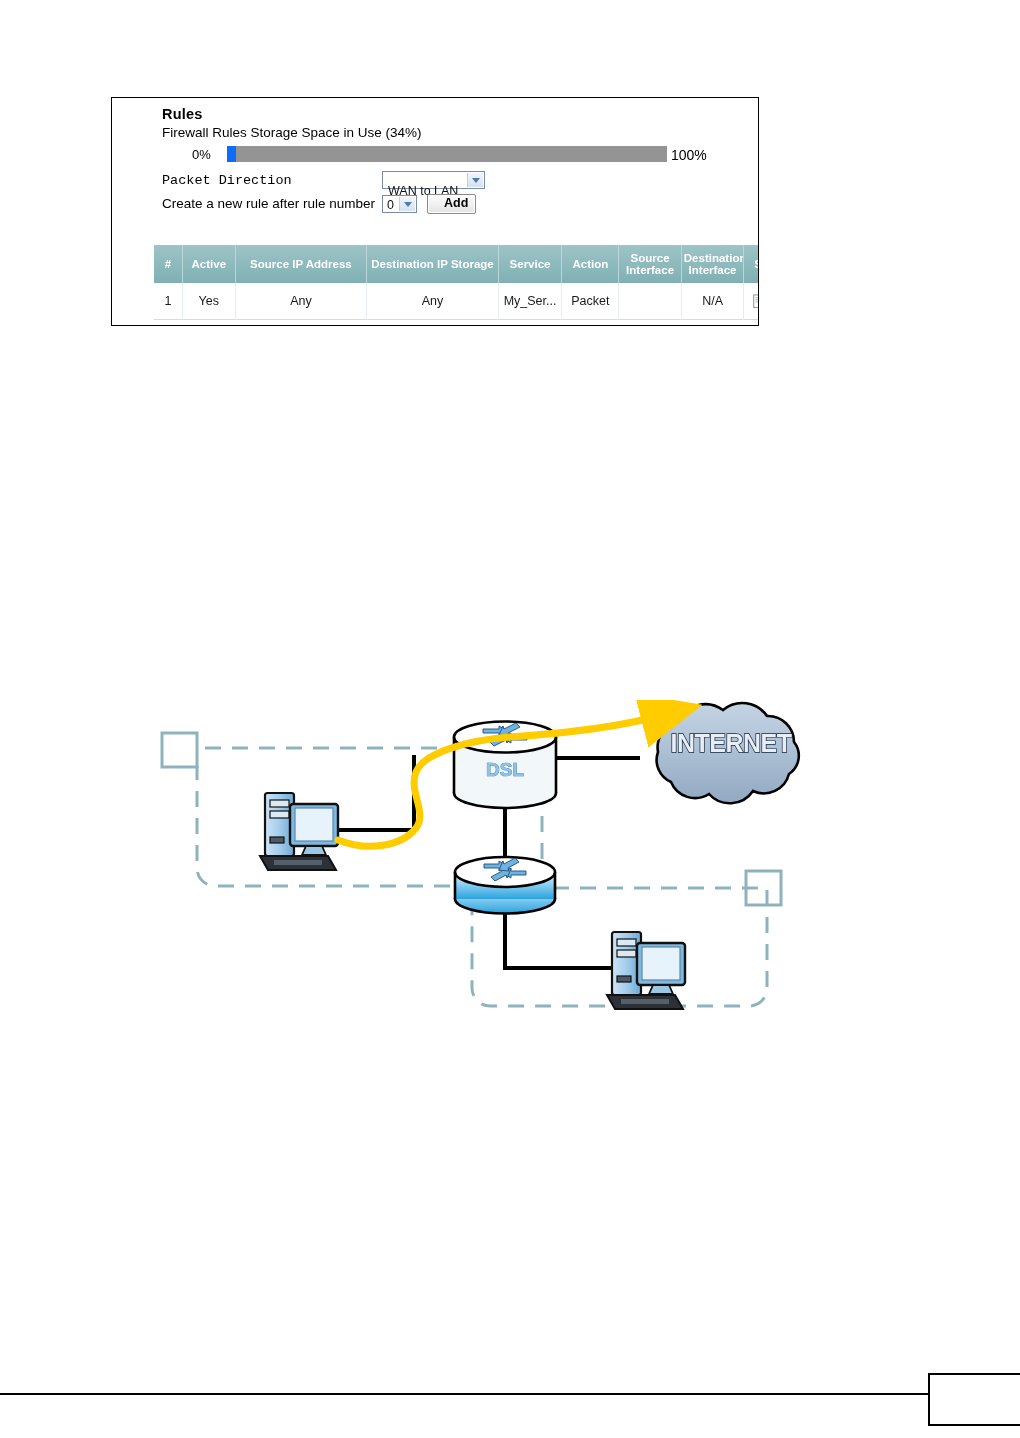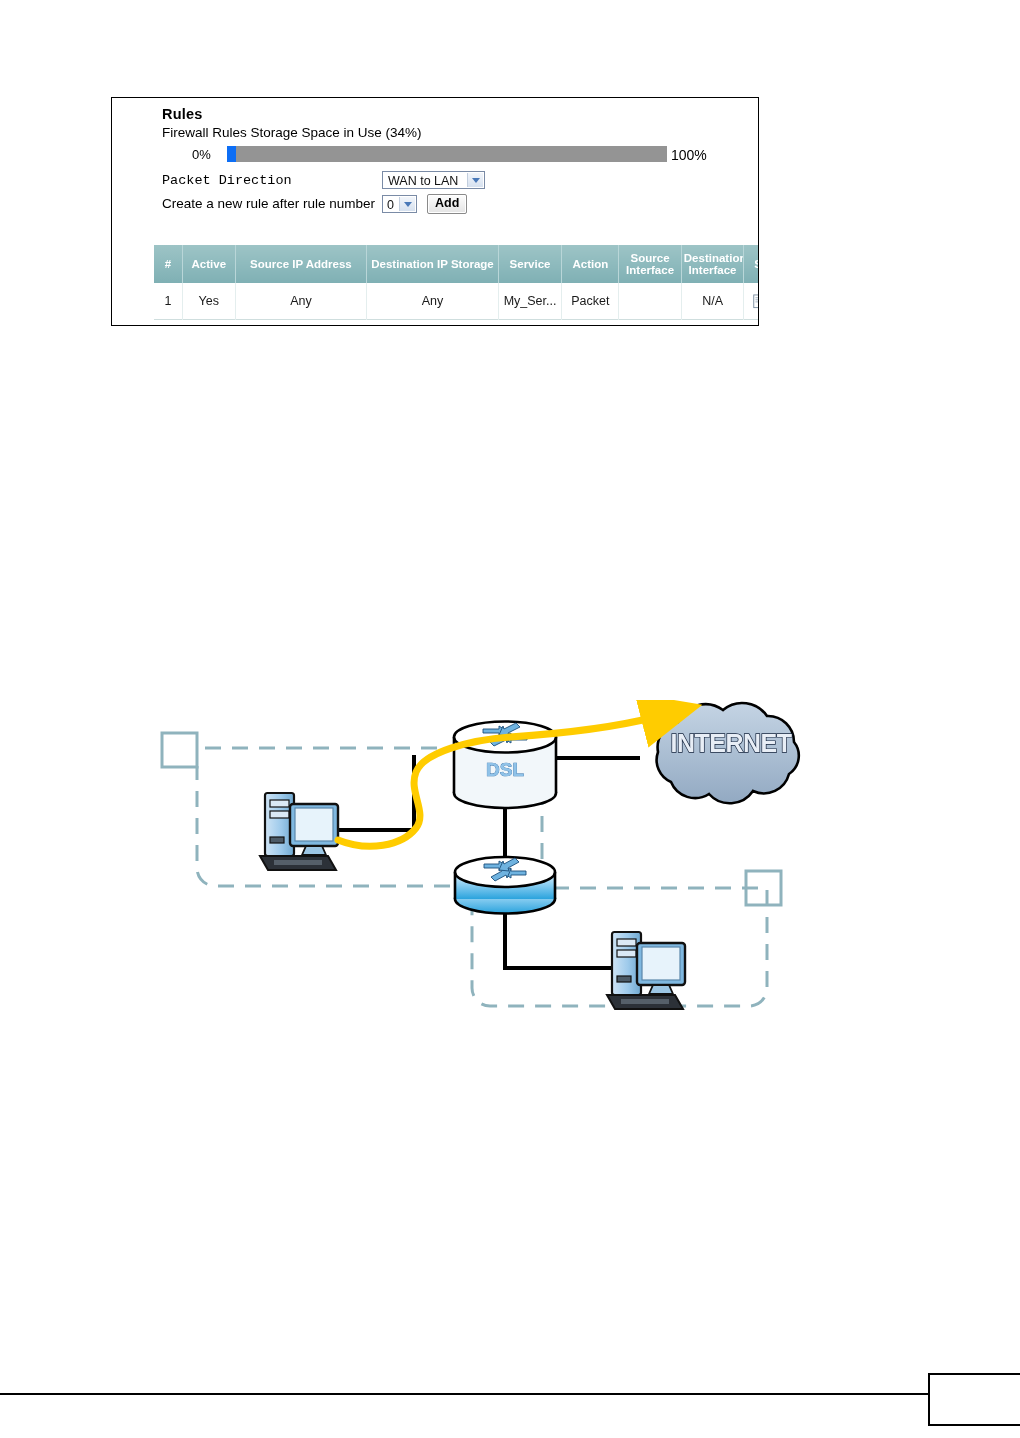--- a/index.html
+++ b/index.html
@@ -107,21 +107,21 @@
   .sel {
     display: inline-block;
     position: relative;
     vertical-align: middle;
     border: 1px solid #7a8ba6;
     background: #ffffff;
     height: 18px;
     line-height: 18px;
     font-size: 12.5px;
     box-sizing: border-box;
-    padding: 0 22px 0 5px;
+    padding: 10px 22px 0 5px;
     color: #111;
   }
   .sel.wide { width: 103px; }
   .sel.narrow { width: 35px; padding: 0 20px 0 4px; }
   .sel .arrow-box {
     position: absolute;
     right: 1px;
     top: 1px;
     bottom: 1px;
     width: 16px;
@@ -143,21 +143,21 @@
 
   .btn-add {
     display: inline-block;
     vertical-align: middle;
     margin-left: 10px;
     border: 1px solid #8a8a8a;
     border-radius: 2px;
     background: linear-gradient(#fdfdfd, #e4e4e4);
     font-size: 12.5px;
     font-weight: bold;
-    padding: 2px 7px 3px 7px;
+    padding: 2px 7px 3px 16px;
     line-height: 13px;
     color: #000;
     box-shadow: inset 0 0 0 1px #fff;
     cursor: pointer;
   }
 
   
   .rules-table-wrap {
     position: absolute;
     left: 42px;

